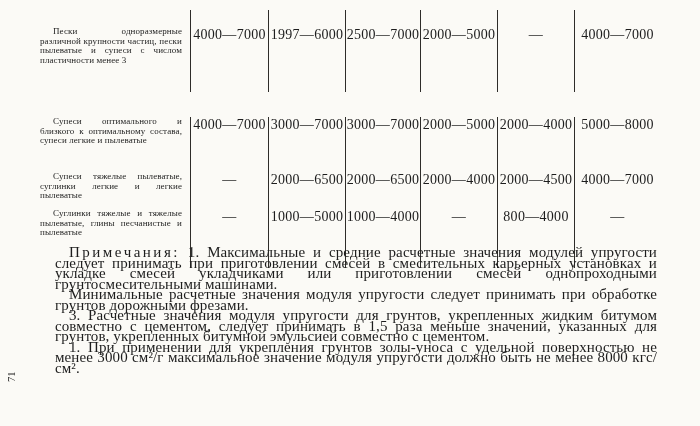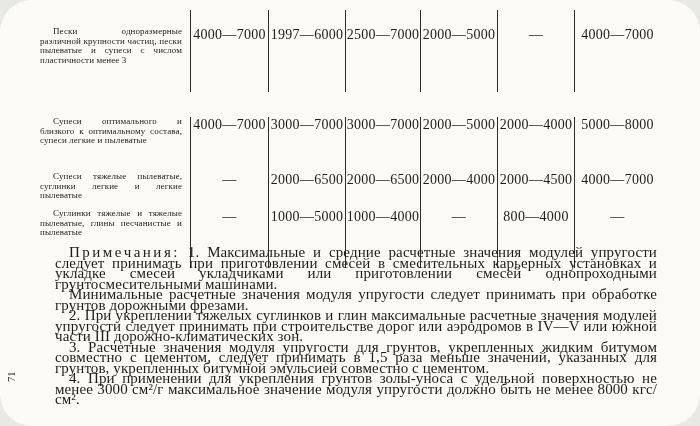--- a/index.html
+++ b/index.html
@@ -6,21 +6,20 @@
     margin: 0; padding: 0;
     background: #e8e8e4;
   }
   .page {
     position: relative;
     width: 700px; height: 426px;
     background: #fbfaf6;
     color: #1d1d1d;
     font-family: "Liberation Serif", "DejaVu Serif", serif;
     overflow: hidden;
-    border-radius: 32px;
   }
 
   
   .doc-table {
     position: absolute;
     left: 35px; top: 10px;
     width: 625px; height: 233px;
   }
   .trow {
     display: grid;
@@ -124,20 +123,19 @@
       <div class="tc tval">—</div>
       <div class="tc tval">800—4000</div>
       <div class="tc tval">—</div>
     </div>
 
   </div>
 
   <div class="notes">
     <p><span class="notes-heading">Примечания:</span> <span>1. Максимальные и средние расчетные значения модулей упругости следует принимать при приготовлении смесей в смесительных карьерных установках и укладке смесей укладчиками или приготовлении смесей однопроходными грунтосмесительными машинами.</span></p>
     <p>Минимальные расчетные значения модуля упругости следует принимать при обработке грунтов дорожными фрезами.</p>
-    <p>2. При укреплении тяжелых суглинков и глин максимальные расчетные значения модулей упругости следует принимать при строительстве дорог или аэродромов в IV—V или южной части III дорожно-климатических зон.</p>
     <p>3. Расчетные значения модуля упругости для грунтов, укрепленных жидким битумом совместно с цементом, следует принимать в 1,5 раза меньше значений, указанных для грунтов, укрепленных битумной эмульсией совместно с цементом.</p>
-    <p>4. При применении для укрепления грунтов золы-уноса с удельной поверхностью не менее 3000 см²/г максимальное значение модуля упругости должно быть не менее 8000 кгс/см².</p>
+    <p>1. При применении для укрепления грунтов золы-уноса с удельной поверхностью не менее 3000 см²/г максимальное значение модуля упругости должно быть не менее 8000 кгс/см².</p>
   </div>
 
   <div class="page-num">71</div>
 
 </div>
 
 </body></html>

